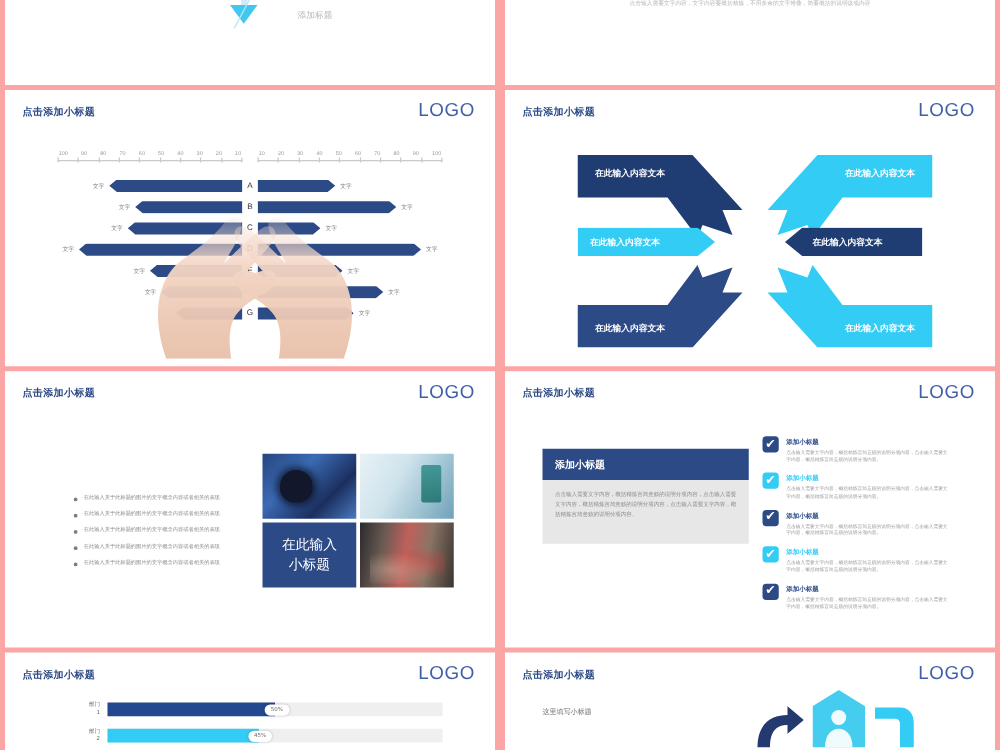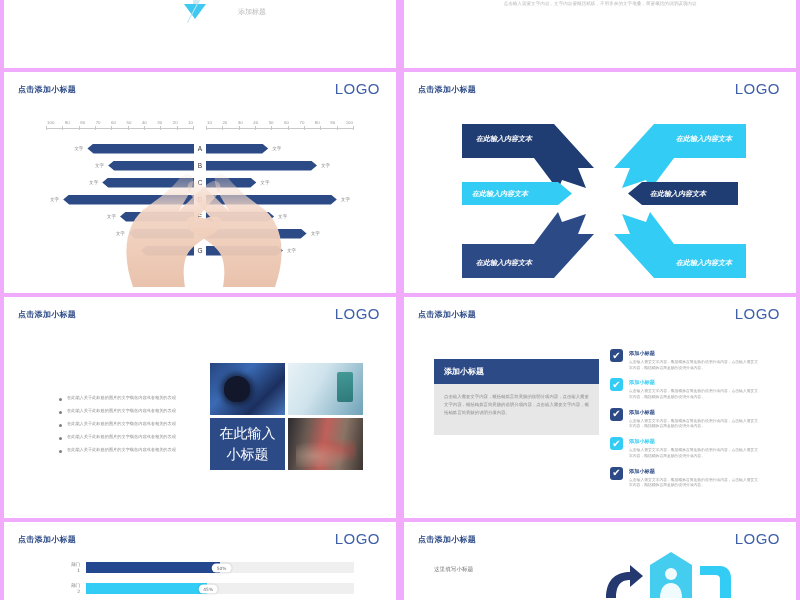--- a/index.html
+++ b/index.html
@@ -8,21 +8,21 @@
     background: #9a9a9a;
     font-family: "DejaVu Sans", "Liberation Sans", sans-serif;
     overflow: hidden;
   }
   .deck {
     position: relative;
     width: 800px; height: 600px;
     display: grid;
     grid-template-columns: 400px 400px;
     grid-template-rows: 70px 225px 225px 80px;
-    background: #f0abfc;
+    background: #fca5a5;
   }
   .slide {
     position: relative;
     background: #ffffff;
     margin: 2px 4px;
     overflow: hidden;
   }
   .slide.clipped-top { margin-top: 0; }
   .slide.clipped-bottom { margin-bottom: 0; }
 
@@ -110,21 +110,21 @@
   }
   .bar.l { clip-path: polygon(6px 0, 100% 0, 100% 100%, 6px 100%, 0 50%); }
   .bar.r { clip-path: polygon(0 0, calc(100% - 6px) 0, 100% 50%, calc(100% - 6px) 100%, 0 100%); }
   .bar-lbl { font-size: 4.6px; color: #7a7a7a; padding: 0 4px; white-space: nowrap; }
   .cat {
     width: 12px; text-align: center;
     font-size: 6.5px; color: #333; font-family: "Liberation Sans", sans-serif;
   }
 
   
-  .s2 .hexwrap { position: absolute; left: 0; top: 32px; width: 100%; height: 180px; font-style: italic; }
+  .s2 .hexwrap { position: absolute; left: 0; top: 32px; width: 100%; height: 180px; }
   .hex {
     position: absolute; left: 50%; top: 50%;
     transform: translate(-50%,-50%);
     width: 58px; height: 66px;
     background: #2c4a86;
     clip-path: polygon(50% 0, 100% 25%, 100% 75%, 50% 100%, 0 75%, 0 25%);
     display: flex; flex-direction: column; align-items: center; justify-content: center;
     color: #fff; font-size: 11px; font-weight: bold; line-height: 1.25;
     z-index: 3;
   }
@@ -164,21 +164,21 @@
     display: grid; grid-template-columns: 75px 75px; grid-template-rows: 52px 52px;
     gap: 3px;
   }
   .ph { position: relative; overflow: hidden; }
   .ph1 { background: linear-gradient(135deg,#27457f 0%, #3b6bb5 35%, #1b2f5e 70%, #4a79c0 100%); }
   .ph1::after{content:"";position:absolute;left:18%;top:25%;width:26px;height:26px;border-radius:50% 50% 45% 45%;background:#12172b;box-shadow:0 0 6px 3px rgba(10,14,30,.7);}
   .ph2 { background: linear-gradient(120deg,#e8f2f6 0%, #cfe3ec 40%, #9fc3d2 70%, #6ea2b8 100%); }
   .ph2::after{content:"";position:absolute;right:14%;top:18%;width:16px;height:30px;background:linear-gradient(#2f8f8a,#1d6f6c);opacity:.85;border-radius:2px;}
   .ph3 {
     background: #2c4a86; display: flex; align-items: center; justify-content: center;
-    color: #fff; font-size: 14px; line-height: 1.5; text-align: center; font-weight: 500;
+    color: #fff; font-size: 11px; line-height: 1.5; text-align: center; font-weight: 500;
   }
   .ph4 { background: linear-gradient(100deg,#2a2a2e 0%, #6a5a52 25%, #c0605a 48%, #8a7466 70%, #3a3430 100%); }
   .ph4::after{content:"";position:absolute;left:10%;bottom:5%;width:80%;height:55%;background:radial-gradient(ellipse at 30% 60%, rgba(200,170,150,.55), transparent 60%),radial-gradient(ellipse at 70% 40%, rgba(220,60,60,.45), transparent 55%);}
 
   
   .s4 .card { position: absolute; left: 30px; top: 62px; width: 165px; }
   .s4 .card-h {
     background: #2c4a86; color: #fff; font-size: 8px; font-weight: bold;
     padding: 7px 10px;
   }

